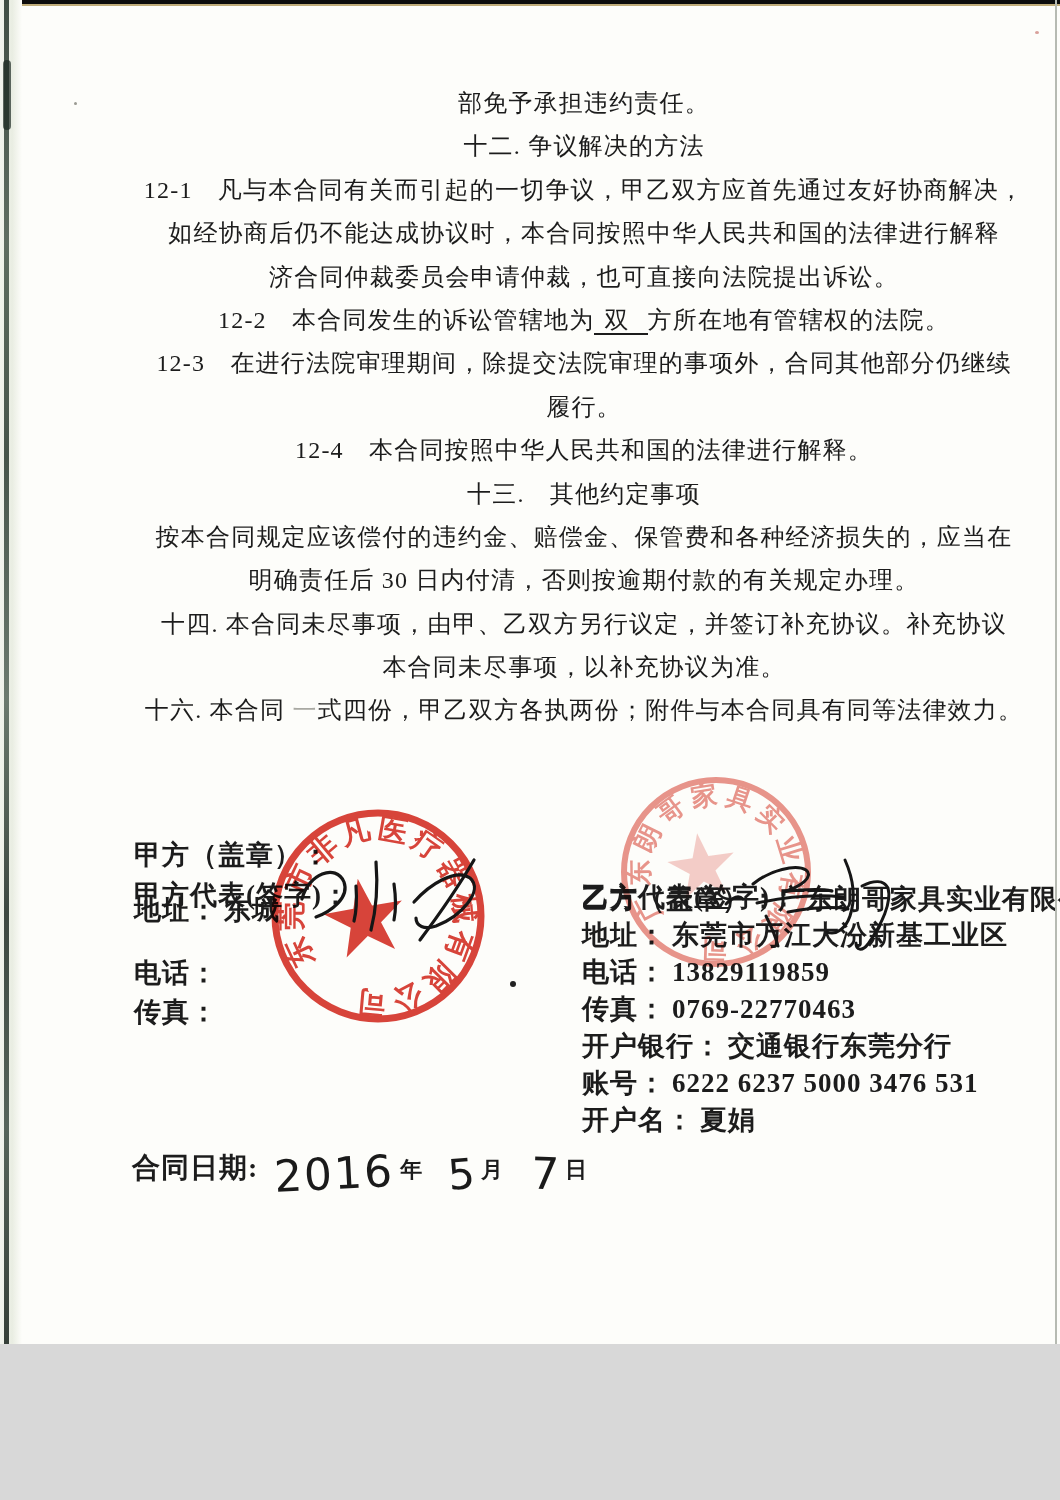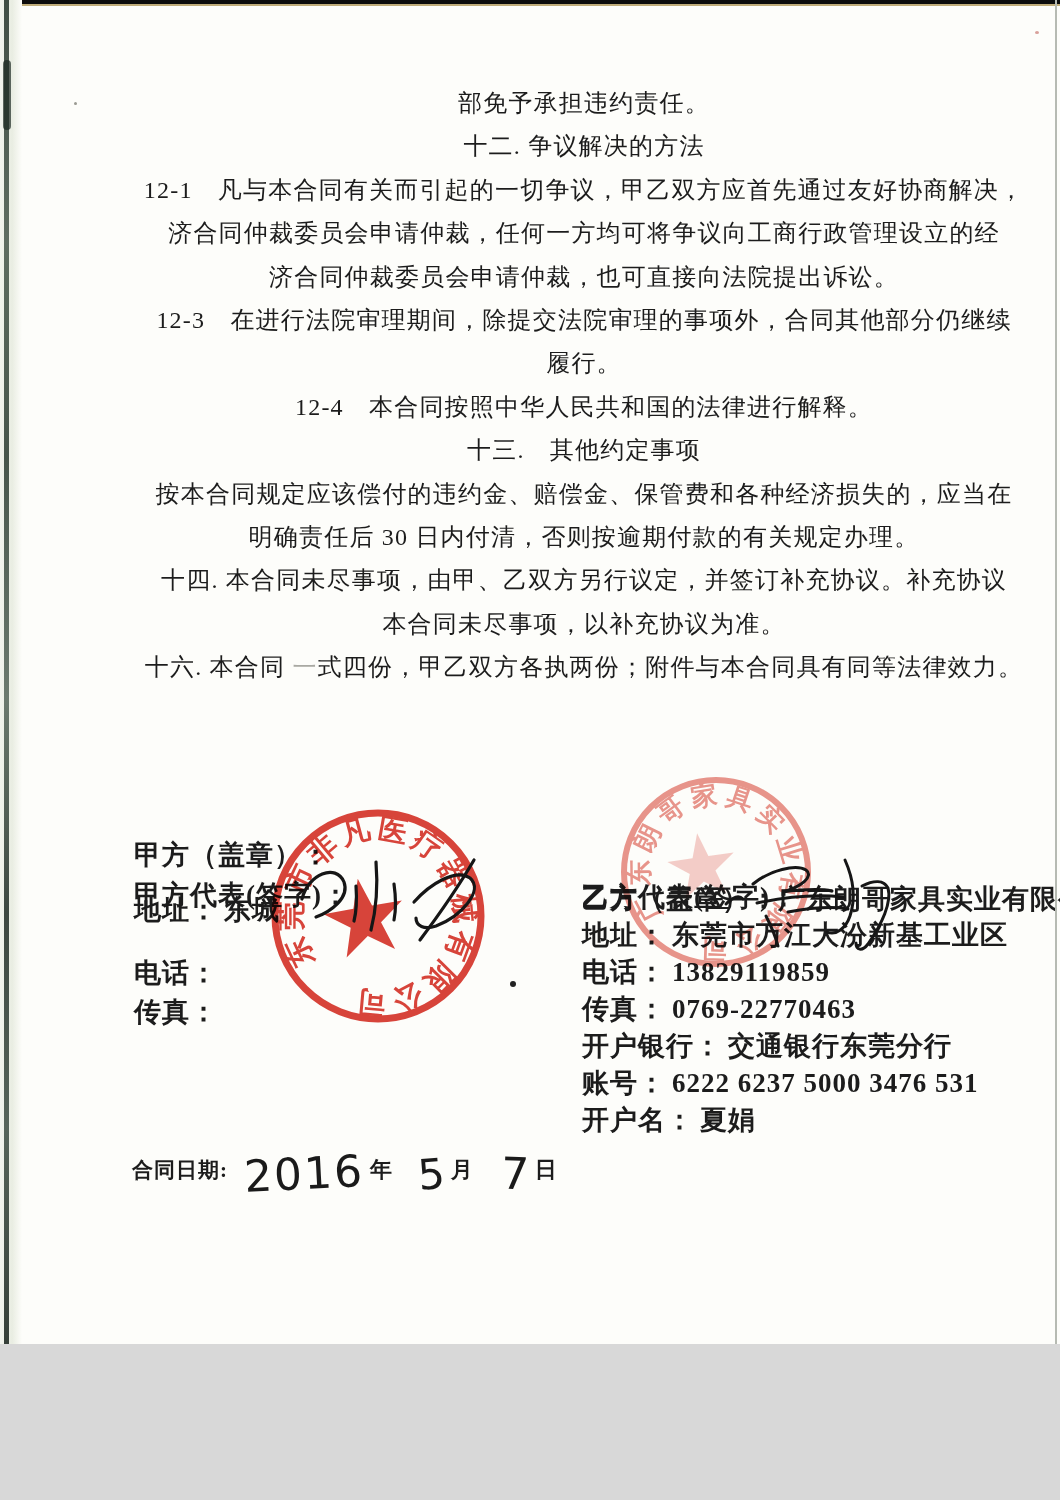--- a/index.html
+++ b/index.html
@@ -33,21 +33,21 @@
   .sig-line{position:absolute;z-index:4;font-size:27px;font-weight:bold;letter-spacing:1px;white-space:nowrap;line-height:30px;}
   .sig-line .val{margin-left:6px;}
   .col-a{left:134px;}
   .col-b{left:582px;}
   .ya1{top:840px;} .ya2{top:880px;} .ya3{top:895px;} .ya4{top:958px;} .ya5{top:997px;}
   .yb1{top:884px;} .yb2{top:882px;} .yb3{top:920px;} .yb4{top:957px;} .yb5{top:994px;}
   .yb6{top:1031px;} .yb7{top:1068px;} .yb8{top:1105px;}
 
   
   .date-line{position:absolute;left:132px;top:1148px;z-index:4;white-space:nowrap;}
-  .date-label{font-size:21px;font-weight:bold;letter-spacing:1px;vertical-align:12px;}
+  .date-label{font-size:28px;font-weight:bold;letter-spacing:1px;vertical-align:12px;}
   .hand{font-family:"DejaVu Sans",sans-serif;font-weight:400;color:#1a1a1a;display:inline-block;}
   .hand-year{font-size:44px;transform:rotate(-3deg);margin-left:16px;letter-spacing:2px;}
   .hand-month{font-size:42px;transform:rotate(-5deg);margin-left:26px;}
   .hand-day{font-size:44px;transform:rotate(2deg);margin-left:28px;}
   .date-unit{font-size:22px;font-weight:bold;vertical-align:12px;margin-left:6px;}
 
   
   svg.seals{position:absolute;left:0;top:0;z-index:6;mix-blend-mode:multiply;pointer-events:none;}
   svg.signatures{position:absolute;left:0;top:0;z-index:7;pointer-events:none;}
   .seal-char{font-family:"Liberation Serif",serif;font-weight:bold;}
@@ -65,22 +65,25 @@
   <div class="edge-left-blob2"></div>
   <div class="edge-right-line"></div>
   <div class="speck s1"></div>
   <div class="speck s2"></div>
   <div class="speck s3"></div>
 
   <div class="body-text">
     <div class="bl">部免予承担违约责任。</div>
     <div class="bl">十二. 争议解决的方法</div>
     <div class="bl">12-1　凡与本合同有关而引起的一切争议，甲乙双方应首先通过友好协商解决，</div>
-    <div class="bl">济合同仲裁委员会申请仲裁，任何一方均可将争议向工商行政管理设立的经</div>
+    <div class="bl">如经协商后仍不能达成协议时，本合同按照中华人民共和国的法律进行解释</div>
     <div class="bl">济合同仲裁委员会申请仲裁，也可直接向法院提出诉讼。</div>
+    <div class="bl">
+      <span>12-2　本合同发生的诉讼管辖地为</span><span class="blank-slot">双</span><span>方所在地有管辖权的法院。</span>
+    </div>
     <div class="bl">12-3　在进行法院审理期间，除提交法院审理的事项外，合同其他部分仍继续</div>
     <div class="bl">履行。</div>
     <div class="bl">12-4　本合同按照中华人民共和国的法律进行解释。</div>
     <div class="bl">十三.　其他约定事项</div>
     <div class="bl">按本合同规定应该偿付的违约金、赔偿金、保管费和各种经济损失的，应当在</div>
     <div class="bl">明确责任后 30 日内付清，否则按逾期付款的有关规定办理。</div>
     <div class="bl">十四. 本合同未尽事项，由甲、乙双方另行议定，并签订补充协议。补充协议</div>
     <div class="bl">本合同未尽事项，以补充协议为准。</div>
     <div class="bl">
       <span>十六. 本合同</span> <span class="faint">一</span><span>式四份，甲乙双方各执两份；附件与本合同具有同等法律效力。</span>

